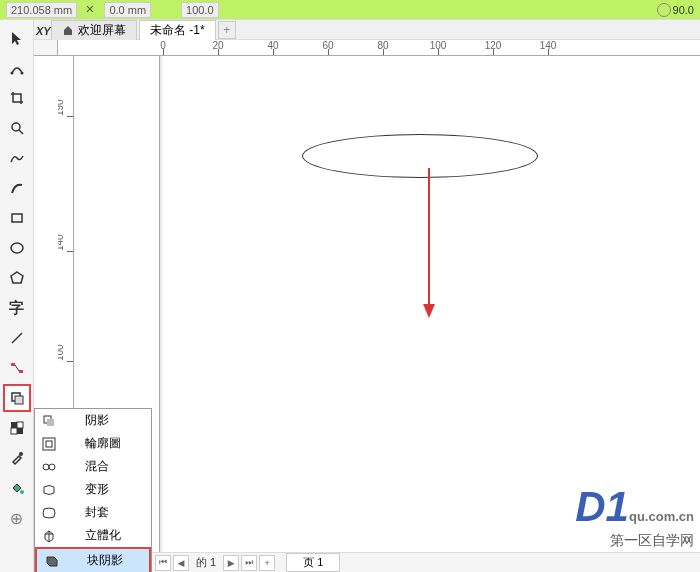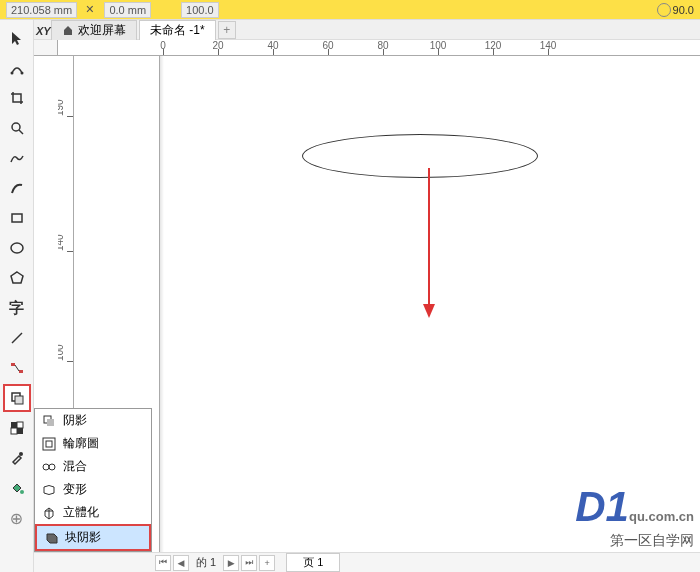--- a/index.html
+++ b/index.html
@@ -1,18 +1,18 @@
 <!DOCTYPE html>
 <html><head>
   <meta charset="utf-8">
   <style>
     * { margin: 0; padding: 0; box-sizing: border-box; }
     body { font-family: "Microsoft YaHei", sans-serif; font-size: 12px; background: #fff; overflow: hidden; width: 700px; height: 572px; position: relative; }
     
-    .top-bar { height: 20px; background: #fde047; border-bottom: 1px solid #ddd; display: flex; align-items: center; padding: 0 4px; position: relative; }
+    .top-bar { height: 20px; background: #bef264; border-bottom: 1px solid #ddd; display: flex; align-items: center; padding: 0 4px; position: relative; }
     .top-input { background: #eee; border: 1px solid #ccc; padding: 1px 4px; font-size: 11px; color: #555; margin-left: 2px; }
     .top-x { font-size: 11px; color: #555; margin: 0 8px; }
     .rotation-box { position: absolute; right: 6px; display: flex; align-items: center; gap: 2px; }
     .rotation-icon { width: 14px; height: 14px; border: 1px solid #888; border-radius: 50%; position: relative; }
     .rotation-val { font-size: 11px; color: #333; }
     
     .tabs-row { height: 20px; display: flex; align-items: center; background: #f0f0f0; border-bottom: 1px solid #ddd; padding-left: 34px; }
     .xy-label { position: absolute; left: 36px; top: 25px; font-size: 11px; color: #333; font-style: italic; font-weight: bold; z-index: 10; }
     .tab { display: flex; align-items: center; padding: 2px 10px; background: #fff; border: 1px solid #ccc; border-bottom: none; margin-right: 2px; font-size: 12px; height: 20px; }
     .tab.welcome { background: #e8e8e8; }
@@ -32,21 +32,21 @@
     .ruler-label-v { position: absolute; left: 1px; font-size: 10px; color: #666; transform: translateY(-50%) rotate(-90deg); transform-origin: left center; }
     
     .canvas-area { position: absolute; left: 74px; top: 56px; right: 0; bottom: 20px; background: #fff; overflow: hidden; }
     .page-edge { position: absolute; left: 85px; top: 0; width: 1px; height: 100%; background: #aaa; }
     .page-shadow { position: absolute; left: 86px; top: 0; width: 4px; height: 100%; background: linear-gradient(to right, rgba(0,0,0,0.1), transparent); }
     
     .ellipse-shape { position: absolute; left: 228px; top: 78px; width: 236px; height: 44px; border: 1px solid #333; border-radius: 50%; }
     .red-arrow { position: absolute; left: 349px; top: 112px; }
     
     .flyout-menu { position: absolute; left: 34px; top: 408px; width: 118px; background: #fff; border: 1px solid #999; z-index: 30; }
-    .flyout-item { display: flex; align-items: center; padding: 3px 6px; cursor: pointer; font-size: 12px; }
+    .flyout-item { display: flex; align-items: center; padding: 3px 6px; cursor: pointer; font-size: 12px; gap: 22px; }
     .flyout-item.selected { background: #cce5ff; border: 2px solid #d44; }
     .flyout-icon { width: 16px; height: 16px; margin-right: 6px; display: flex; align-items: center; justify-content: center; }
     
     .bottom-bar { position: absolute; left: 34px; right: 0; bottom: 0; height: 20px; background: #f5f5f5; border-top: 1px solid #ddd; display: flex; align-items: center; padding-left: 120px; z-index: 15; }
     .page-nav-btn { width: 16px; height: 16px; background: #fff; border: 1px solid #ccc; margin: 0 1px; display: flex; align-items: center; justify-content: center; font-size: 9px; color: #666; cursor: pointer; }
     .page-info { margin: 12px 6px; font-size: 11px; color: #333; }
     .page-tab { background: #fff; border: 1px solid #ccc; padding: 1px 16px; margin-left: 10px; font-size: 11px; }
     
     .watermark-area { position: absolute; right: 6px; bottom: 22px; z-index: 50; text-align: right; }
     .watermark-d1 { font-size: 42px; font-weight: bold; font-style: italic; color: #3a5fb5; line-height: 1; }
@@ -249,20 +249,28 @@
     <span class="flyout-icon">
         <svg width="14" height="14">
           <path d="M2 4 Q7 1 12 4 L12 10 Q7 13 2 10 Z" fill="none" stroke="#333"></path>
         </svg>
       </span>
     <span>变形</span>
   </div>
   <div class="flyout-item">
     <span class="flyout-icon">
         <svg width="14" height="14">
+          <path d="M2 3 Q7 1 12 3 Q14 7 12 11 Q7 13 2 11 Q0 7 2 3" fill="none" stroke="#333"></path>
+        </svg>
+      </span>
+    <span>封套</span>
+  </div>
+  <div class="flyout-item">
+    <span class="flyout-icon">
+        <svg width="14" height="14">
           <path d="M3 5 L7 2 L11 5 L11 10 L7 13 L3 10 Z M7 2 L7 13 M3 5 L11 5" fill="none" stroke="#333"></path>
         </svg>
       </span>
     <span>立體化</span>
   </div>
   <div class="flyout-item selected">
     <span class="flyout-icon">
         <svg width="14" height="14">
           <path d="M3 3 L10 3 L13 6 L13 12 L6 12 L3 9 Z" fill="#666" stroke="#333"></path>
         </svg>

